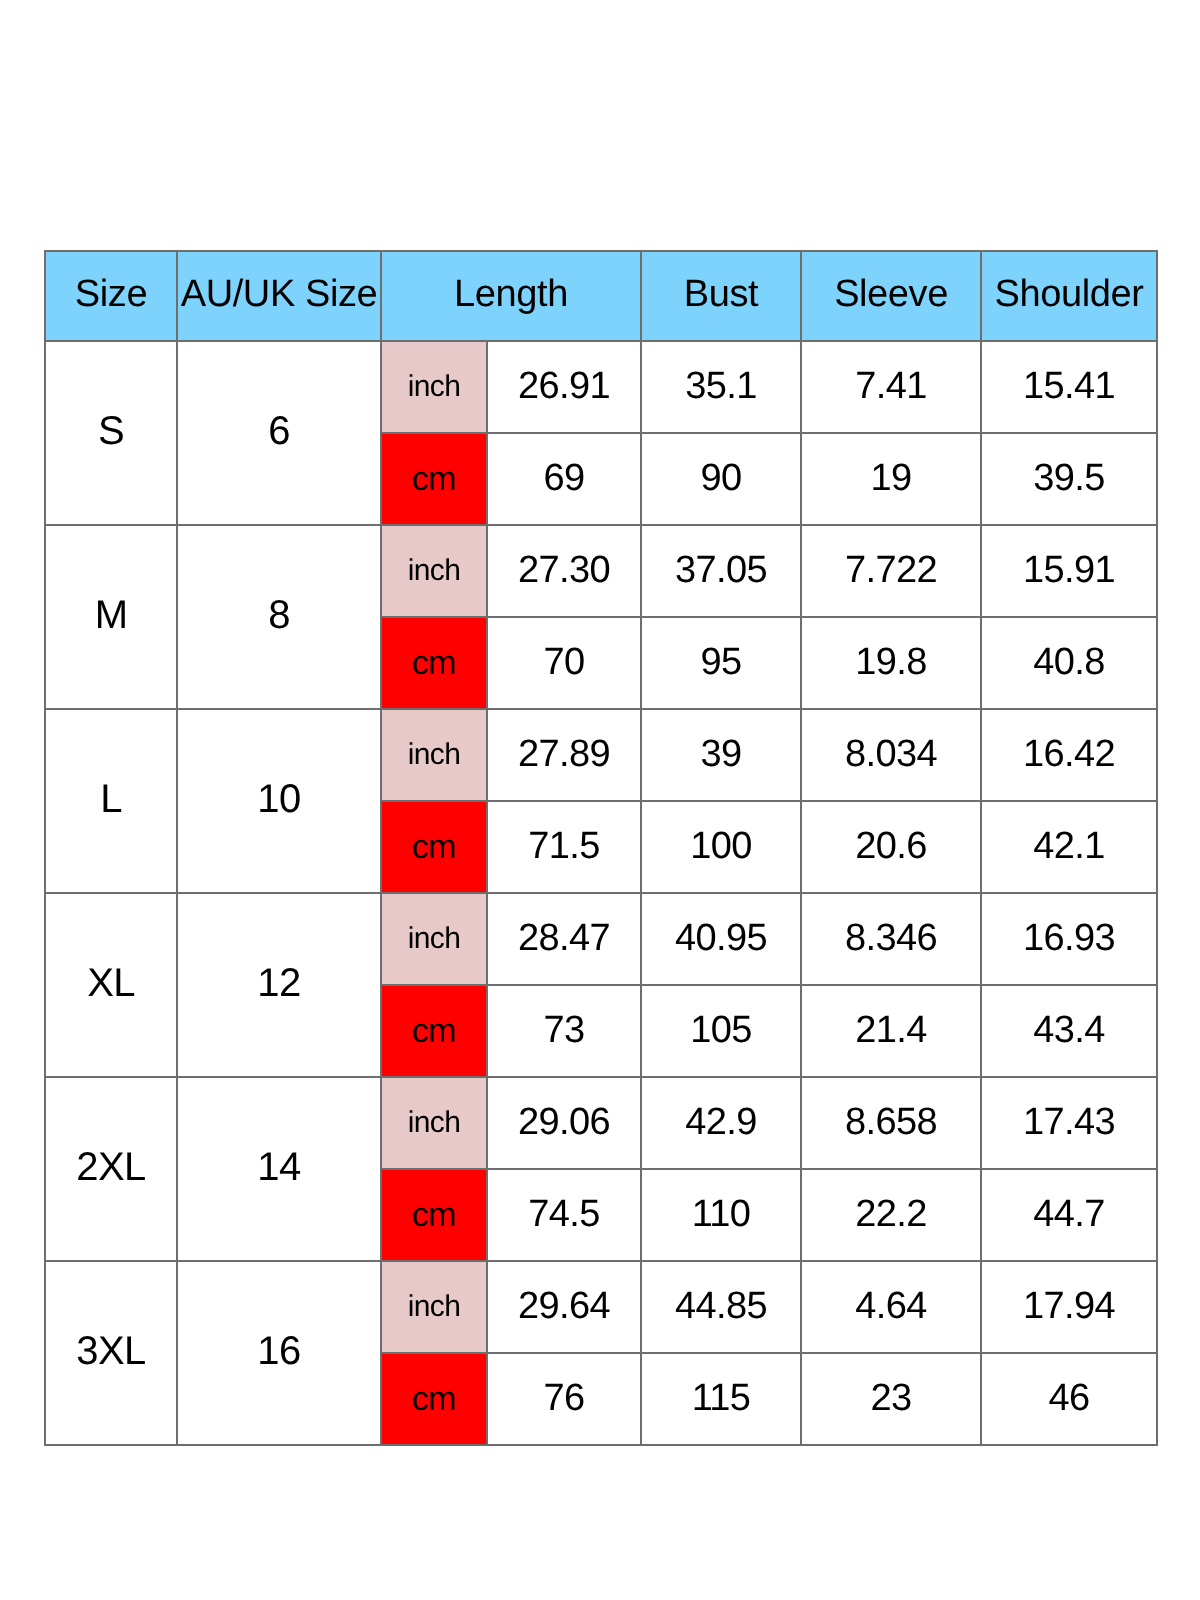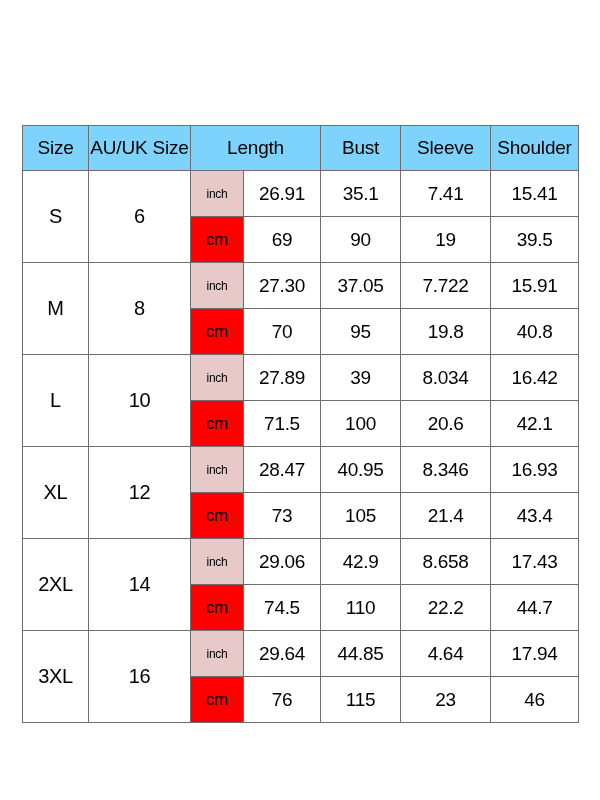--- a/index.html
+++ b/index.html
@@ -65,21 +65,21 @@
     letter-spacing: -0.3px;
   }
 
   td.size-cell,
   td.auuk-cell {
     font-size: 20px;
   }
 
   td.unit-inch {
     background: #e8c9c9;
-    font-size: 12px;
+    font-size: 15px;
   }
 
   td.unit-cm {
     background: #ff0000;
     font-size: 17px;
   }
 </style>
 </head>
 <body>
 

